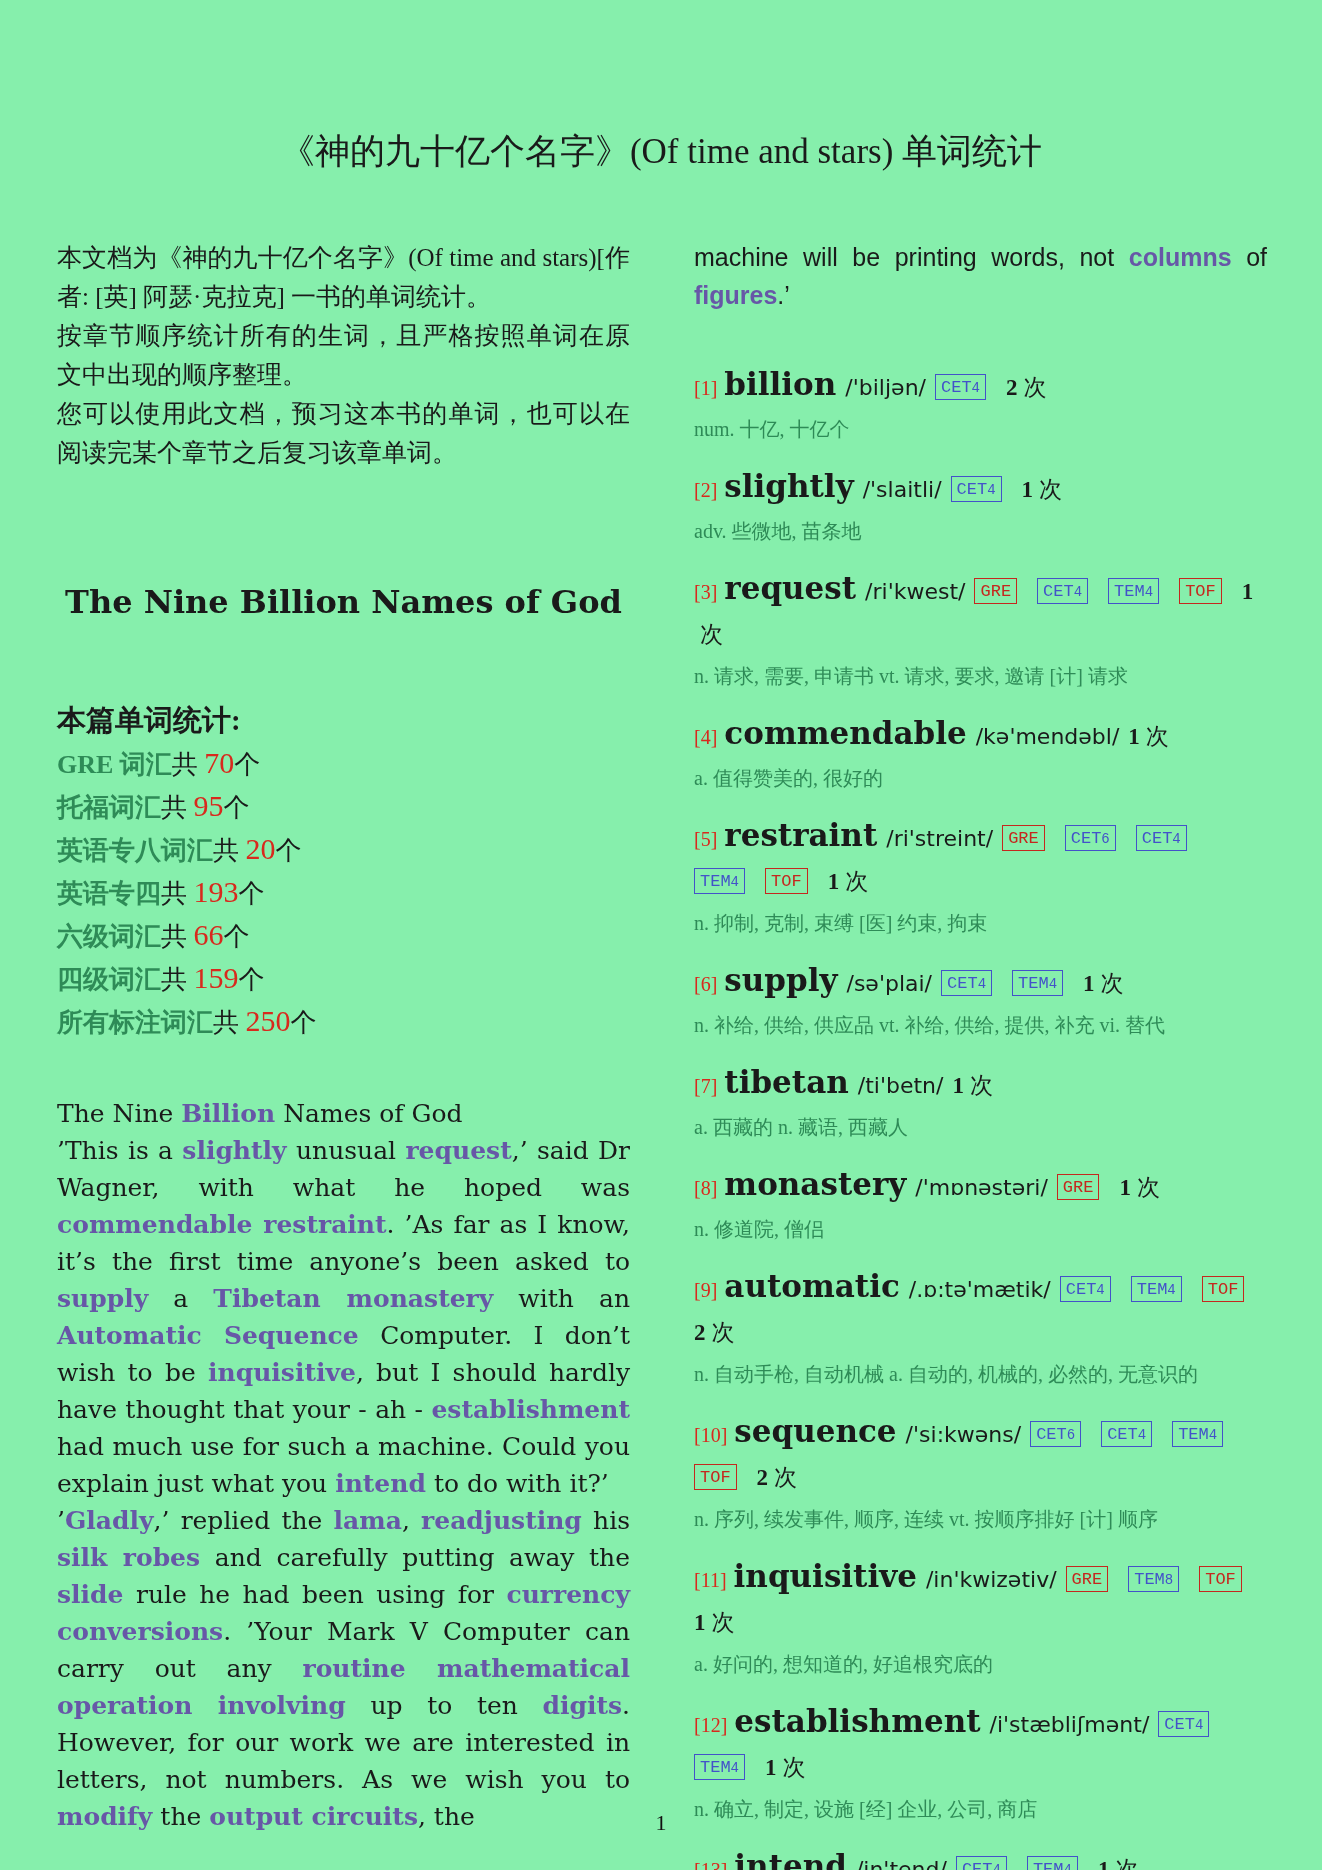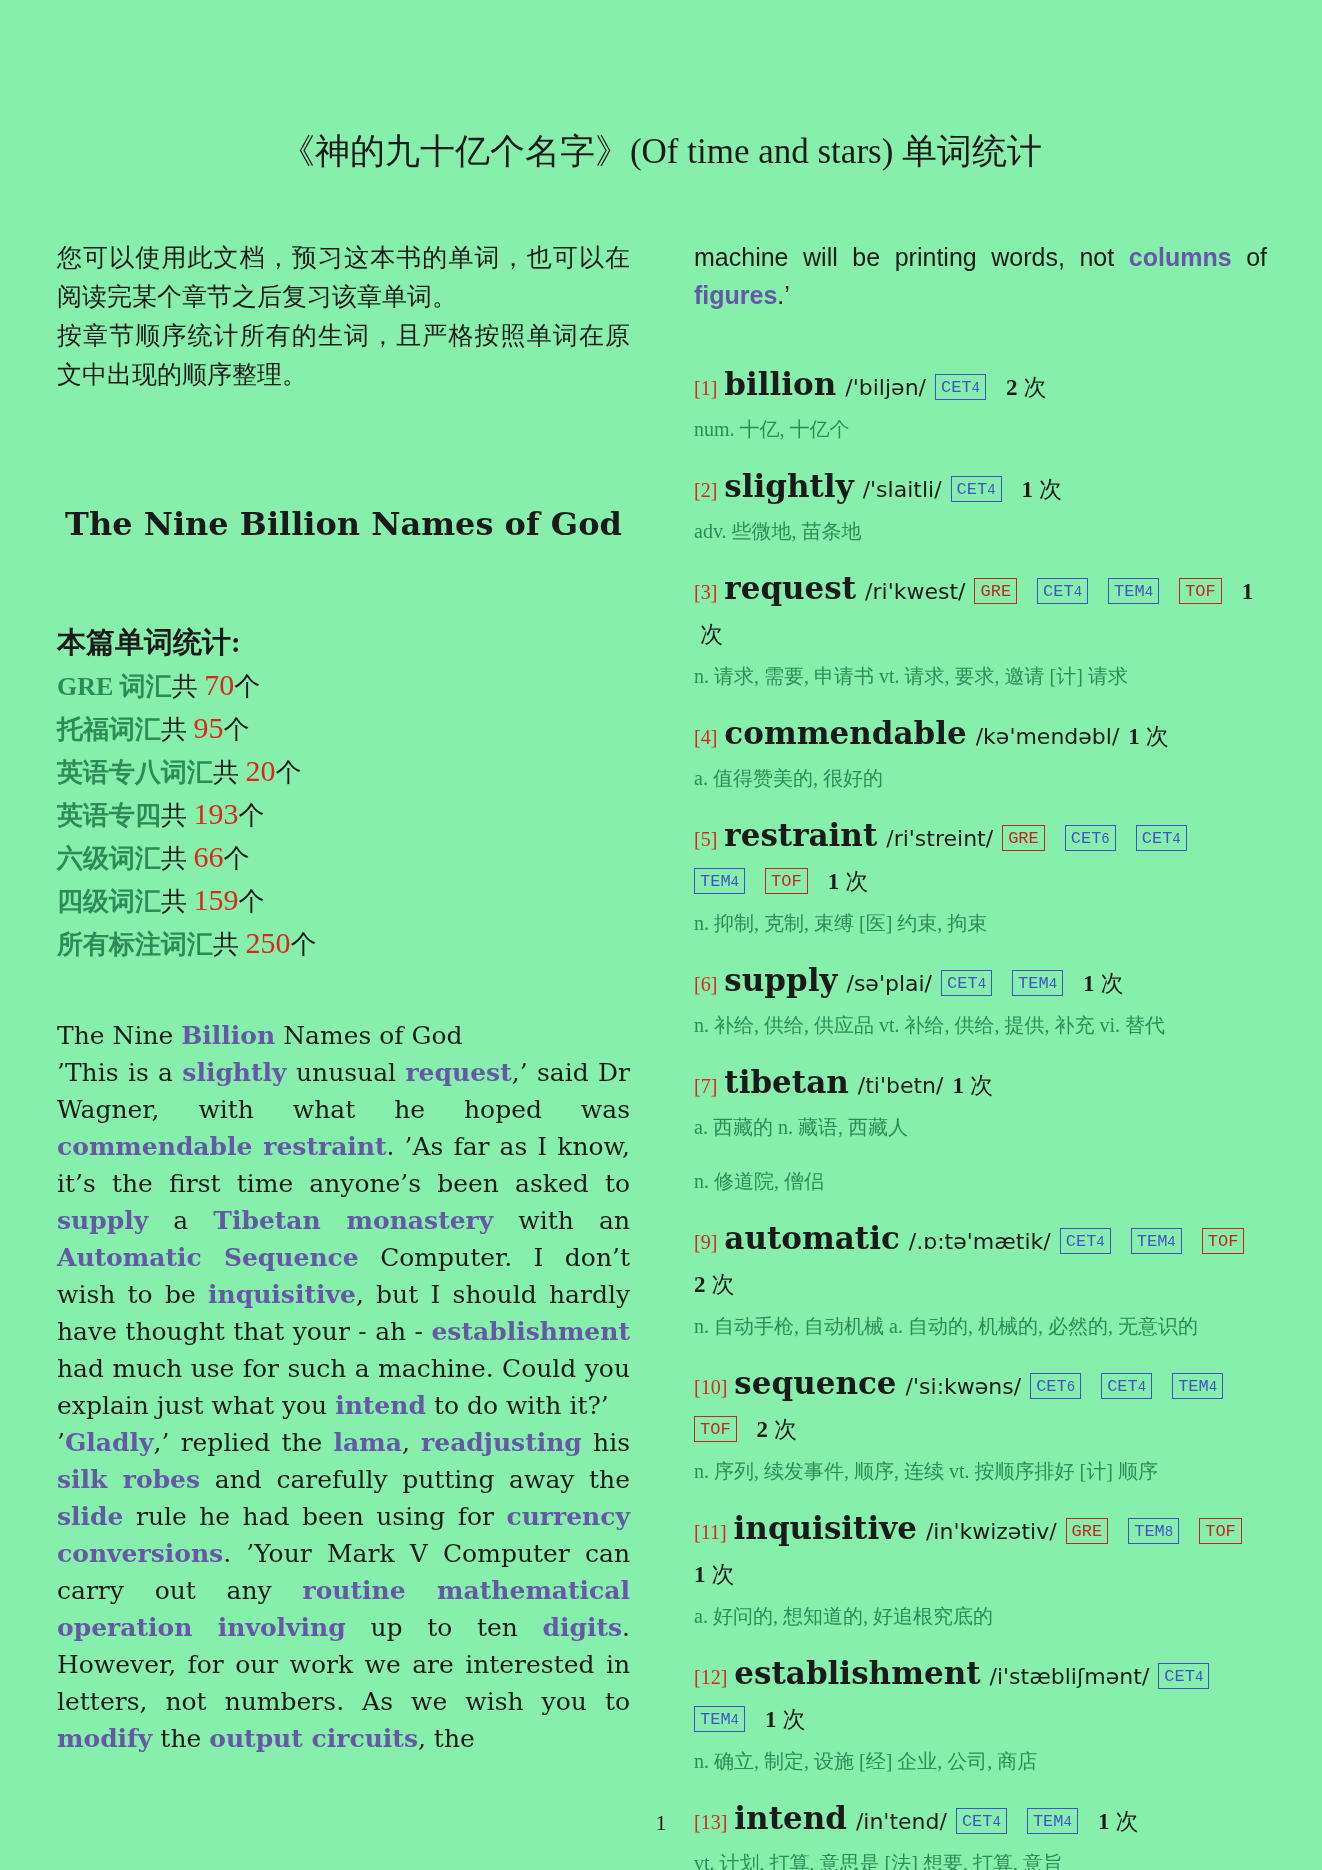--- a/index.html
+++ b/index.html
@@ -87,22 +87,23 @@
 <body>
 
 <div class="page">
 
   <h1 class="title">《神的九十亿个名字》(Of time and stars) 单词统计</h1>
 
   <div class="columns">
 
     <div class="col">
       <div class="intro">
+          <p>本文档为《神的九十亿个名字》(Of time and stars)[作者: [英] 阿瑟·克拉克] 一书的单词统计。</p>
+          <p>按章节顺序统计所有的生词，且严格按照单词在原文中出现的顺序整理。</p>
           <p>您可以使用此文档，预习这本书的单词，也可以在阅读完某个章节之后复习该章单词。</p>
-          <p>按章节顺序统计所有的生词，且严格按照单词在原文中出现的顺序整理。</p>
         </div>
 
       <h2 class="story-heading">The Nine Billion Names of God</h2>
 
       <div class="stats">
         <div class="stats-heading">本篇单词统计:</div>
         <div class="stats-list">
             <div class="stat-line"><span class="stat-label">GRE 词汇</span><span>共 </span><span class="stat-count">70</span><span>个</span></div>
             <div class="stat-line"><span class="stat-label">托福词汇</span><span>共 </span><span class="stat-count">95</span><span>个</span></div>
             <div class="stat-line"><span class="stat-label">英语专八词汇</span><span>共 </span><span class="stat-count">20</span><span>个</span></div>
@@ -147,20 +148,21 @@
           </div>
           <div class="entry">
             <div class="entry-head"><span class="entry-index">[6]</span><span class="entry-word">supply</span><span class="entry-phon">/sə'plai/</span><span class="tag blue">CET<span class="tagnum">4</span></span><span class="tag blue">TEM<span class="tagnum">4</span></span><span class="entry-count">1</span><span class="entry-times">次</span></div>
             <div class="entry-def">n. 补给, 供给, 供应品 vt. 补给, 供给, 提供, 补充 vi. 替代</div>
           </div>
           <div class="entry">
             <div class="entry-head"><span class="entry-index">[7]</span><span class="entry-word">tibetan</span><span class="entry-phon">/ti'betn/</span><span class="entry-count">1</span><span class="entry-times">次</span></div>
             <div class="entry-def">a. 西藏的 n. 藏语, 西藏人</div>
           </div>
           <div class="entry">
+            <div class="entry-head"><span class="entry-index">[8]</span><span class="entry-word">monastery</span><span class="entry-phon">/'mɒnəstəri/</span><span class="tag red">GRE</span><span class="entry-count">1</span><span class="entry-times">次</span></div>
             <div class="entry-def">n. 修道院, 僧侣</div>
           </div>
           <div class="entry">
             <div class="entry-head"><span class="entry-index">[9]</span><span class="entry-word">automatic</span><span class="entry-phon">/.ɒ:tə'mætik/</span><span class="tag blue">CET<span class="tagnum">4</span></span><span class="tag blue">TEM<span class="tagnum">4</span></span><span class="tag red">TOF</span><span class="entry-count">2</span><span class="entry-times">次</span></div>
             <div class="entry-def">n. 自动手枪, 自动机械 a. 自动的, 机械的, 必然的, 无意识的</div>
           </div>
           <div class="entry">
             <div class="entry-head"><span class="entry-index">[10]</span><span class="entry-word">sequence</span><span class="entry-phon">/'si:kwəns/</span><span class="tag blue">CET<span class="tagnum">6</span></span><span class="tag blue">CET<span class="tagnum">4</span></span><span class="tag blue">TEM<span class="tagnum">4</span></span><span class="tag red">TOF</span><span class="entry-count">2</span><span class="entry-times">次</span></div>
             <div class="entry-def">n. 序列, 续发事件, 顺序, 连续 vt. 按顺序排好 [计] 顺序</div>
           </div>

